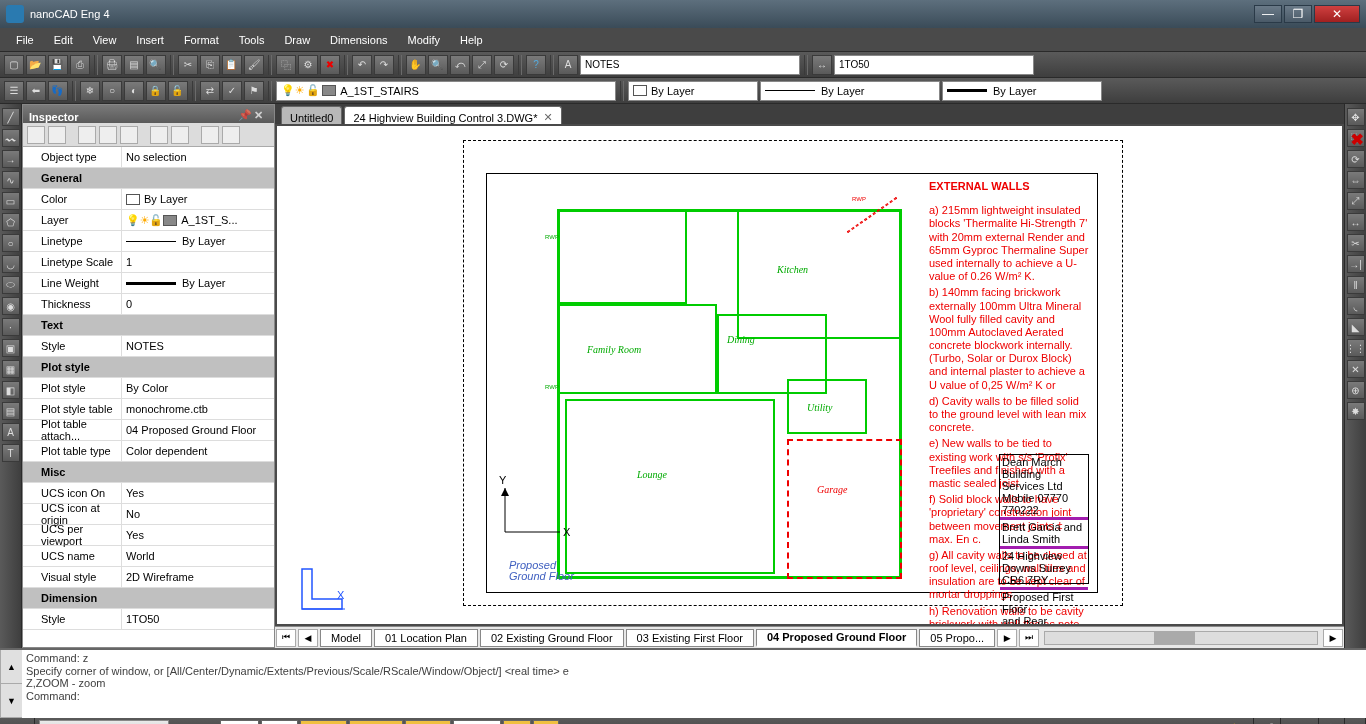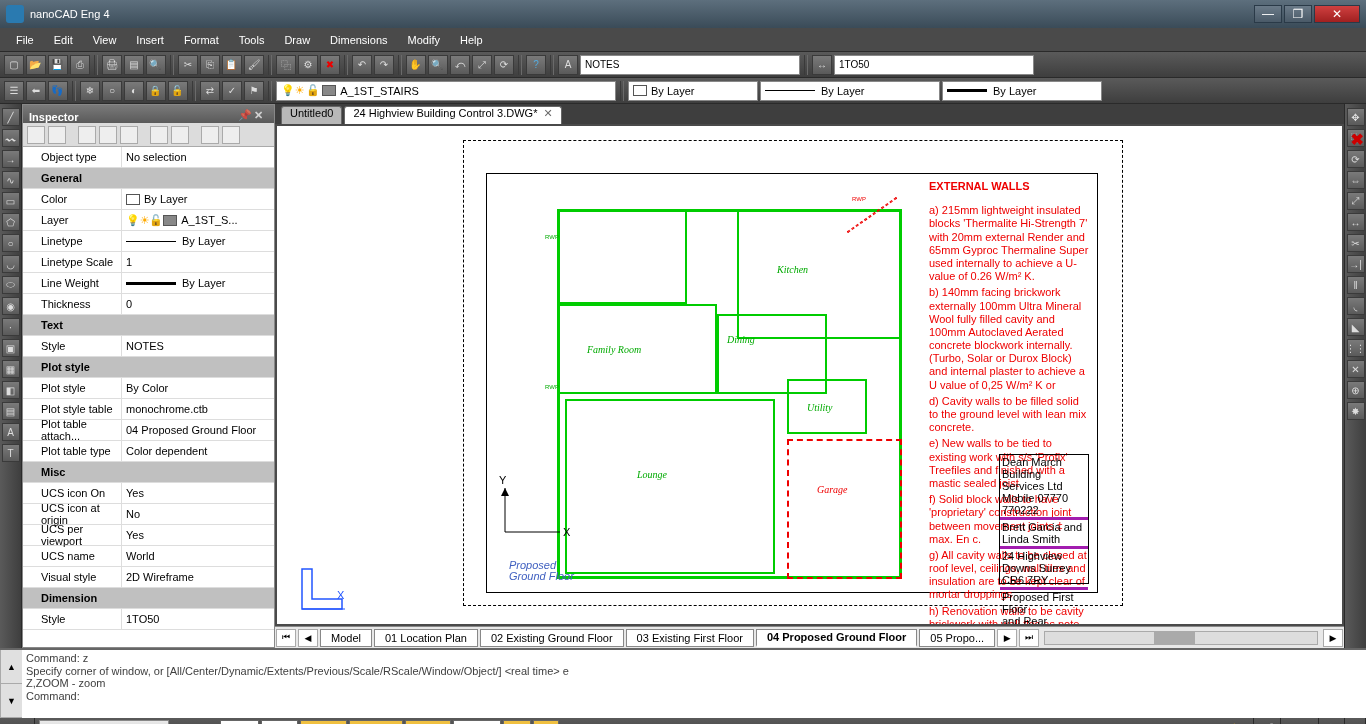--- a/index.html
+++ b/index.html
@@ -33,21 +33,21 @@
 .insp-body{flex:1;overflow:auto;background:#fff}
 .prow{display:flex;height:21px;border-bottom:1px solid #ddd;align-items:center}
 .prow .lbl{width:98px;padding-left:18px;color:#000;font-size:11px}
 .prow .val{flex:1;padding-left:4px;font-size:11px;border-left:1px solid #ddd;height:100%;display:flex;align-items:center}
 .prow.hdr{background:#c0c0c0;font-weight:bold}
 .prow.hdr .lbl{width:100%}
 .swatch{width:14px;height:11px;border:1px solid #555;display:inline-block;margin-right:4px}
 
 .canvas-area{flex:1;display:flex;flex-direction:column;background:#4a4a4a}
 .doc-tabs{height:20px;background:#3e3e3e;display:flex;align-items:flex-end;padding-left:6px}
-.dtab{height:18px;background:#b8b8b8;border:1px solid #666;border-bottom:none;padding:0 8px;display:flex;align-items:flex-start;font-size:10px;margin-right:2px;border-radius:3px 3px 0 0;cursor:pointer}
+.dtab{height:18px;background:#b8b8b8;border:1px solid #666;border-bottom:none;padding:0 8px;display:flex;align-items:flex-end;font-size:10px;margin-right:2px;border-radius:3px 3px 0 0;cursor:pointer}
 .dtab.active{background:#fff}
 .dtab .x{margin-left:6px;opacity:.6;cursor:pointer}
 
 .viewport{flex:1;background:#fff;position:relative;overflow:hidden;margin:2px}
 .sheet{position:absolute;left:186px;top:14px;width:660px;height:466px;border:1px dashed #000}
 .dwg-frame{position:absolute;left:22px;top:32px;width:612px;height:420px;border:1px solid #000}
 .notes{position:absolute;right:8px;top:6px;width:160px;font-family:Arial;font-size:6px;color:#e00;line-height:1.2}
 .notes b{display:block;margin-bottom:11px}
 .notes p{margin-bottom:3px}
 .titleblock{position:absolute;right:8px;bottom:8px;width:90px;height:130px;border:1px solid #000;font-size:5px}

